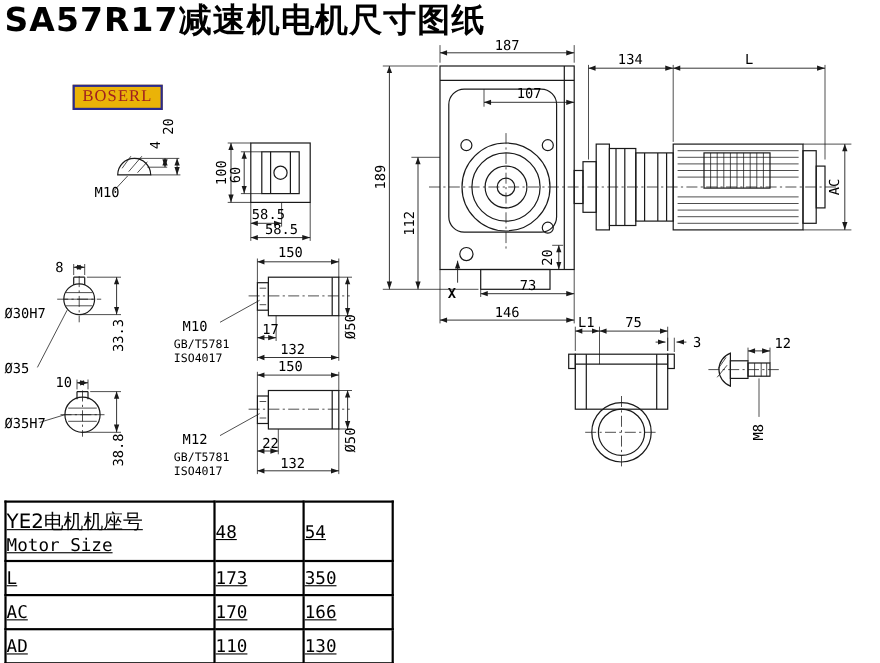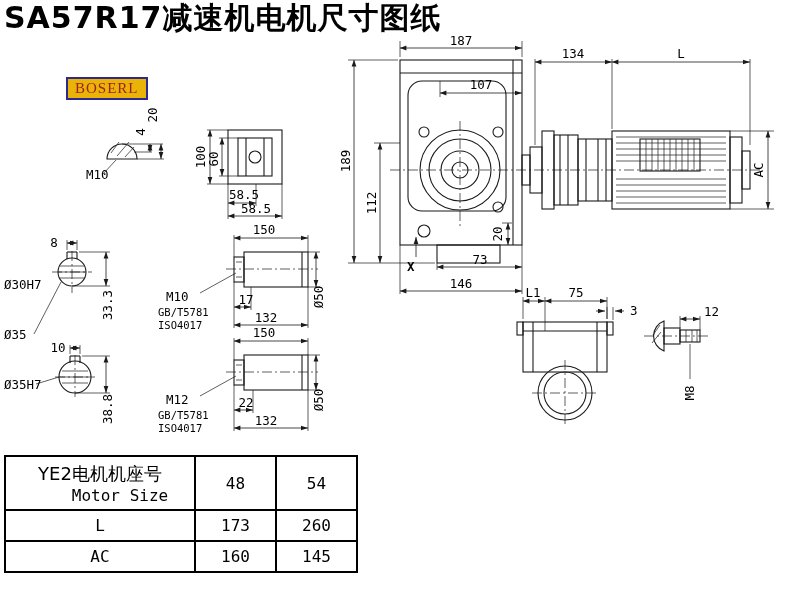--- a/index.html
+++ b/index.html
@@ -21,25 +21,25 @@
   .thin { stroke:#1a1a1a; stroke-width:1.1; fill:none; }
   .ext  { stroke:#1a1a1a; stroke-width:0.7; fill:none; }
   .dim  { stroke:#1a1a1a; stroke-width:0.8; fill:none; }
   .cl   { stroke:#1a1a1a; stroke-width:0.7; fill:none; stroke-dasharray:10 3 2 3; }
   svg text { fill:#000; font-family:"DejaVu Sans Mono", monospace; font-size:12.5px; }
   svg text.sm { font-size:10.5px; }
   svg text.bold { font-weight:bold; }
   table.spec {
     position:absolute; top:455px; left:4px; width:352px;
     border-collapse:collapse; table-layout:fixed;
-    font-size:18px; text-align:center;
+    font-size:18px; text-decoration:underline;
   }
   table.spec td { border:2px solid #000; padding:0; height:29px; }
   table.spec td.hcell { height:52px; }
-  .mono { font-family:"DejaVu Sans Mono", monospace; font-size:16px;padding-left:40px; }
+  .mono { font-family:"DejaVu Sans Mono", monospace; font-size:16px; }
 </style>
 </head>
 <body>
 
 <div class="title">SA57R17减速机电机尺寸图纸</div>
 <div class="logo">BOSERL</div>
 
 <svg class="drawing" width="800" height="420" viewBox="0 0 800 420">
   <defs>
     <marker id="ae" markerWidth="10" markerHeight="8" refX="9" refY="4" orient="auto">
@@ -355,21 +355,26 @@
       <td class="hcell">
         <div>YE2电机机座号</div>
         <div class="mono">Motor Size</div>
       </td>
       <td class="hcell mono">48</td>
       <td class="hcell mono">54</td>
     </tr>
     <tr>
       <td class="mono">L</td>
       <td class="mono">173</td>
-      <td class="mono">260</td>
+      <td class="mono">350</td>
     </tr>
     <tr>
       <td class="mono">AC</td>
-      <td class="mono">160</td>
-      <td class="mono">145</td>
+      <td class="mono">170</td>
+      <td class="mono">166</td>
+    </tr>
+    <tr>
+      <td class="mono">AD</td>
+      <td class="mono">110</td>
+      <td class="mono">130</td>
     </tr>
   </tbody>
 </table>
 
 </body></html>

